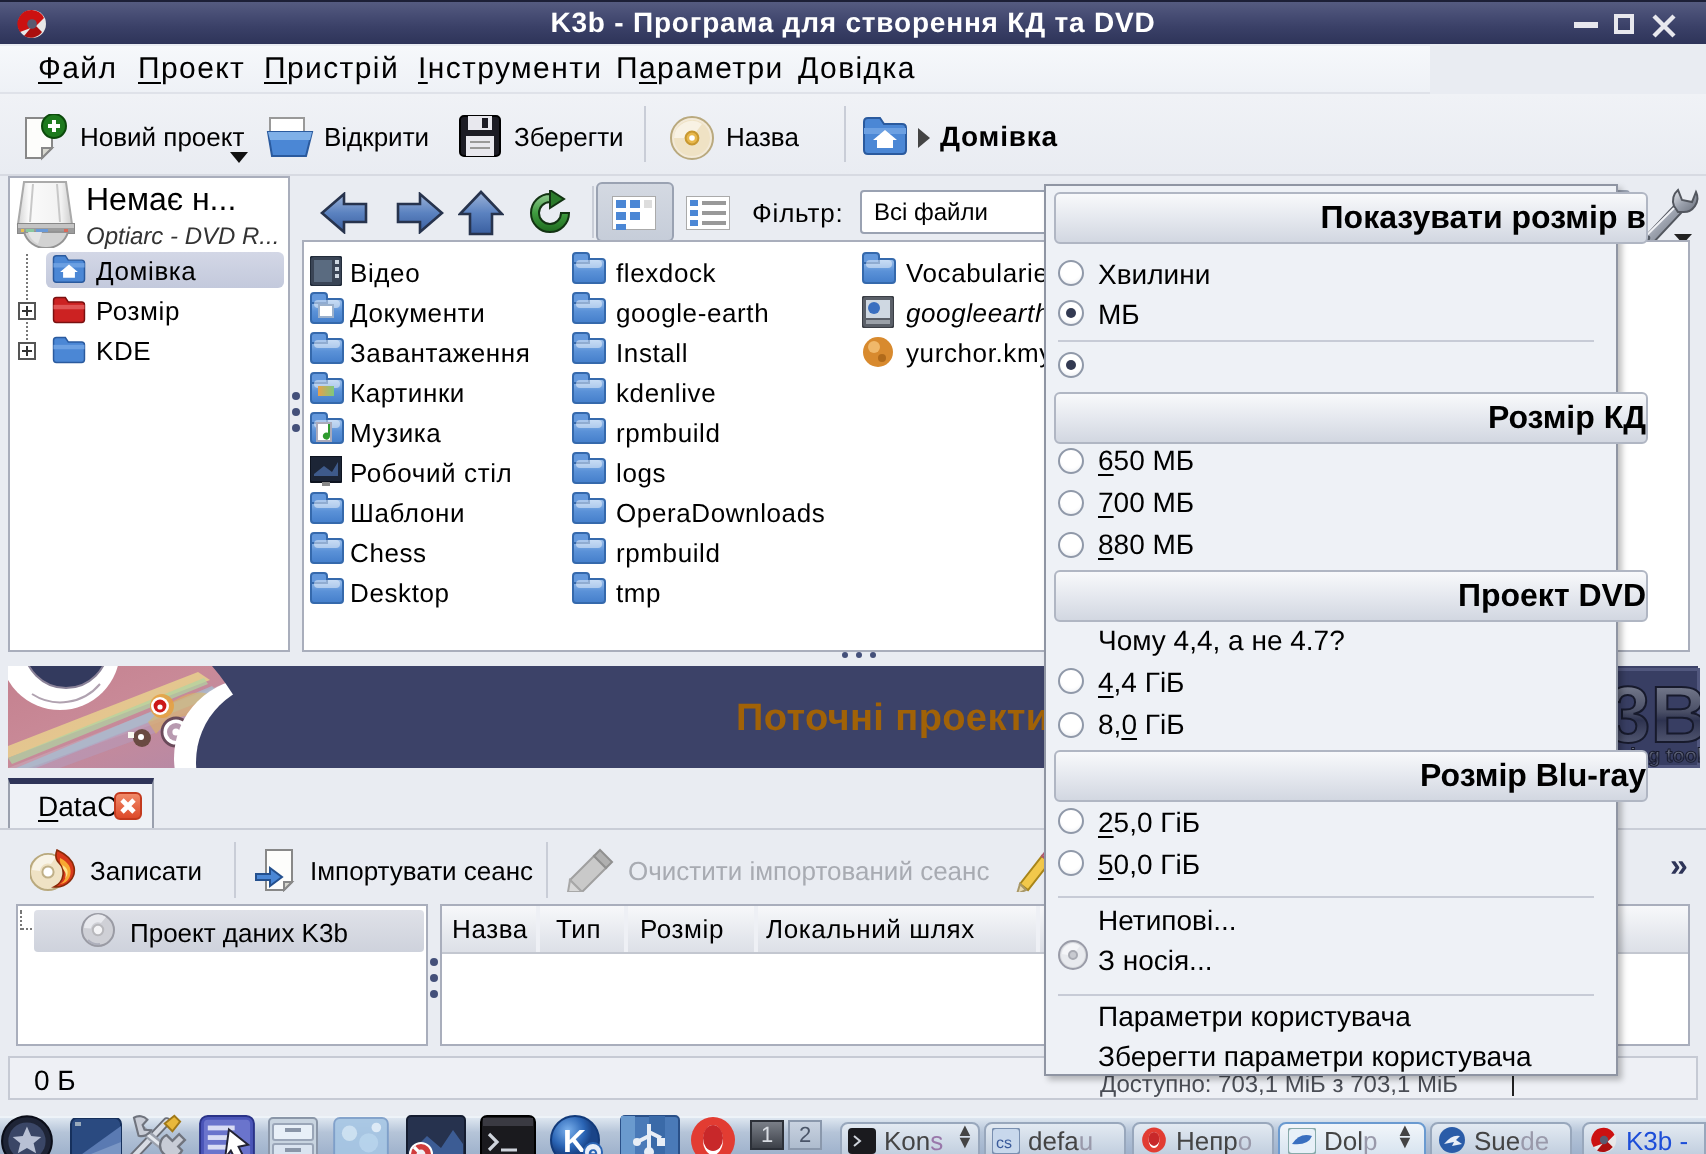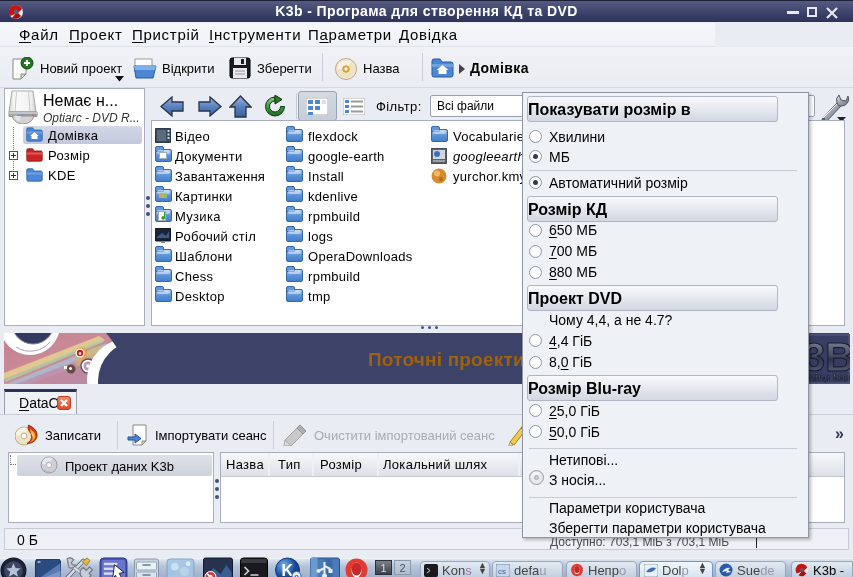--- a/index.html
+++ b/index.html
@@ -25,21 +25,21 @@
 
 .wpanel{position:absolute;background:#fff;border:1px solid #a9aebc}
 
 .trow{position:absolute;font-size:13px;white-space:nowrap;letter-spacing:.3px}
 .fold{position:absolute;width:17px;height:13px;background:linear-gradient(#9cc0ec 0%,#5b92d8 50%,#4680cc 100%);border:1px solid #3569ac;border-radius:2px;display:block}
 .fold::before{content:"";position:absolute;left:-1px;top:-4px;width:7px;height:4px;background:#6398dc;border:1px solid #3569ac;border-radius:2px 2px 0 0}
 .fold::after{content:"";position:absolute;left:1px;top:0px;width:13px;height:4px;background:rgba(255,255,255,.45);border-radius:2px}
 .fdoc{position:absolute;width:8px;height:7px;background:#fff;border:1px solid #9ab0cc;display:block}
 
 #popup{position:absolute;left:522px;top:92px;width:287px;height:446px;background:#eef1f6;border:1px solid #8f95a3;box-shadow:2px 2px 3px rgba(0,0,0,.25)}
-.phead{position:absolute;left:4px;width:251px;height:26px;background:linear-gradient(#f8f9fb,#e7eaf0 45%,#d2d7e1);border:1px solid #b0b6c3;border-radius:3px;text-align:left;font-weight:bold;font-size:16px;line-height:25px}
+.phead{position:absolute;left:4px;width:297px;height:26px;background:linear-gradient(#f8f9fb,#e7eaf0 45%,#d2d7e1);border:1px solid #b0b6c3;border-radius:3px;text-align:right;font-weight:bold;font-size:16px;line-height:25px}
 .pitem{position:absolute;left:26px;font-size:14px}
 .radio{position:absolute;left:6px;width:13px;height:13px;border:1px solid #9099a9;border-radius:50%;background:radial-gradient(circle at 50% 35%,#fff 55%,#e8ebf0)}
 .radio.on::after{content:"";position:absolute;left:3px;top:3px;width:5px;height:5px;border-radius:50%;background:#333a52}
 .psep{position:absolute;left:6px;width:268px;height:1px;background:#c7cbd6}
 
 #taskbar{position:absolute;left:0;top:558px;width:853px;height:19px;background:linear-gradient(#dde6f0 0%,#b5c4d8 40%,#9fb2cc 100%);border-top:1px solid #eef3f8}
 .tkbtn{position:absolute;top:561px;height:17px;border:1px solid #98a7bc;border-radius:4px 4px 0 0;background:linear-gradient(#e3eaf2,#c2cfdf);font-size:13px;color:#3a3f4a}
 </style></head>
 <body>
 
@@ -586,32 +586,31 @@
       <path d="M3 9 q4-5 8-4 l-2 2 3 2 -5 1 1-2 Z" fill="#e8eef8"></path>
     </svg>
  <div class="abs" style="left:737px;top:563px;font-size:13px;color:#444">Sue<span style="color:#99a">de</span></div>
  <div class="tkbtn" style="left:791px;width:62px;border-radius:4px 0 0 0"></div>
  <svg class="abs" style="left:795px;top:563px" width="14" height="14" viewBox="0 0 16 16">
       <circle cx="8" cy="8" r="7" fill="#e8e8e8"></circle>
       <path d="M2 12 A7 7 0 0 1 8 1 A7 7 0 0 1 14 5 L10 9 Z" fill="#cc1111"></path>
       <path d="M4 14 A7 7 0 0 0 13 12 L9 8 Z" fill="#aa0f0f"></path>
       <circle cx="8" cy="8" r="2.4" fill="#5a5a70"></circle>
     </svg>
- <div class="abs" style="left:813px;top:563px;font-size:13px;color:#000000">K3b -</div>
+ <div class="abs" style="left:813px;top:563px;font-size:13px;color:#1d4ed8">K3b -</div>
 </div>
 
 <div id="popup">
  <div class="phead" style="top:3px">Показувати розмір в</div>
  <span class="radio" style="top:37px"></span>
     <div class="pitem" style="top:36px">Хвилини</div>
  <span class="radio on" style="top:57px"></span>
     <div class="pitem" style="top:56px">МБ</div>
  <div class="psep" style="top:77px"></div>
  <span class="radio on" style="top:83px"></span>
-    <div class="pitem" style="top:82px">Автоматичний розмір</div>
  <div class="phead" style="top:103px">Розмір КД</div>
  <span class="radio" style="top:131px"></span>
     <div class="pitem" style="top:129px"><u>6</u>50 МБ</div>
  <span class="radio" style="top:152px"></span>
     <div class="pitem" style="top:150px"><u>7</u>00 МБ</div>
  <span class="radio" style="top:173px"></span>
     <div class="pitem" style="top:171px"><u>8</u>80 МБ</div>
  <div class="phead" style="top:192px">Проект DVD</div>
  <div class="pitem" style="top:219px">Чому 4,4, а не 4.7?</div>
  <span class="radio" style="top:241px"></span>

